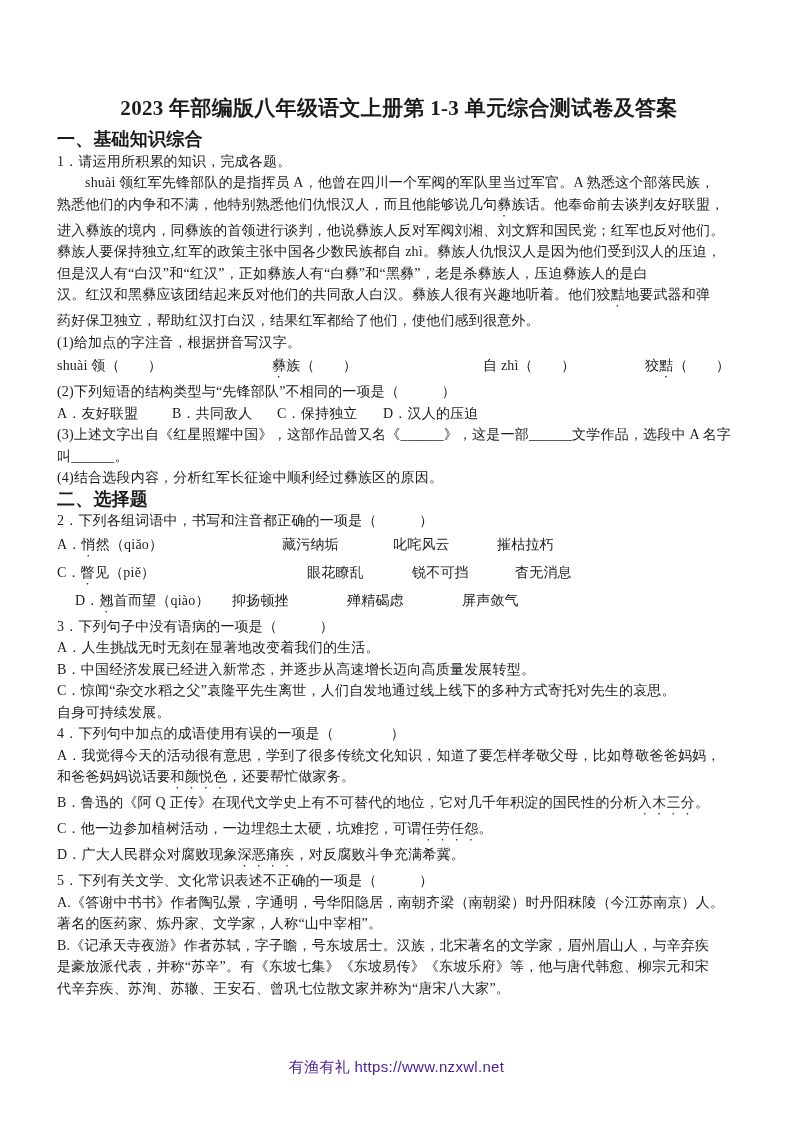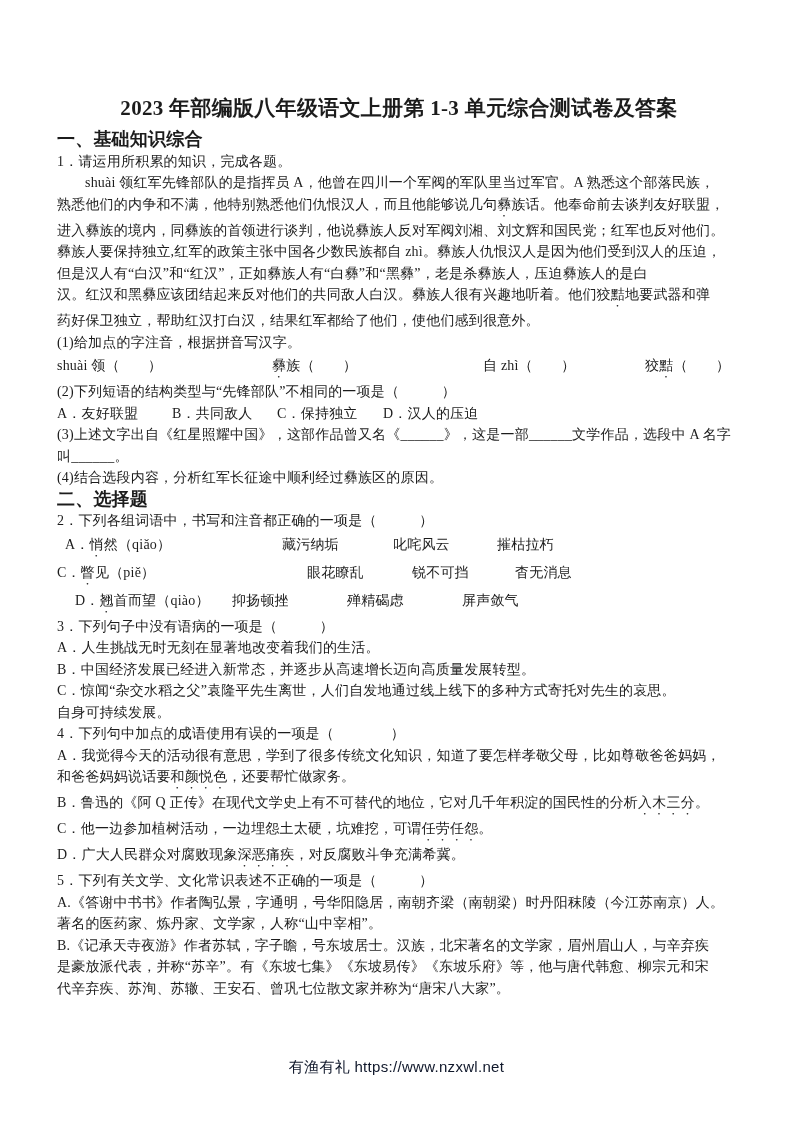--- a/index.html
+++ b/index.html
@@ -26,21 +26,21 @@
   .cols.sp .col { top:2px; }
   .em {
     -webkit-text-emphasis:filled dot #1c1c1c;
     text-emphasis:filled dot #1c1c1c;
     -webkit-text-emphasis-position:under right;
     text-emphasis-position:under right;
   }
   .footer {
     position:absolute; left:0; right:0; top:1058px; text-align:center;
     font-family:"Liberation Sans","DejaVu Sans",sans-serif;
-    font-size:15px; color:#0f172a; letter-spacing:0.3px;
+    font-size:15px; color:#4c1d95; letter-spacing:0.3px;
   }
 </style>
 </head>
 <body>
 
 <div class="page">
   <div class="doc">
     <div class="blk title">2023 年部编版八年级语文上册第 1-3 单元综合测试卷及答案</div>
 
   <div class="blk h"><span>一、基础知识综合</span></div>
@@ -54,21 +54,21 @@
       <div class="blk line"><span>药好保卫独立，帮助红汉打白汉，结果红军都给了他们，使他们感到很意外。</span></div>
       <div class="blk line"><span>(1)给加点的字注音，根据拼音写汉字。</span></div>
       <div class="blk cols sp"><span class="col" style="left: 0px;"><span>shuài 领（　　）</span></span><span class="col" style="left: 215px;"><span class="em">彝</span><span>族（　　）</span></span><span class="col" style="left: 398px; margin-left: 28px;"><span>自 zhì（　　）</span></span><span class="col" style="left: 588px;"><span>狡</span><span class="em">黠</span><span>（　　）</span></span></div>
       <div class="blk line"><span>(2)下列短语的结构类型与“先锋部队”不相同的一项是（　　　）</span></div>
       <div class="blk cols"><span class="col" style="left: 0px;"><span>A．友好联盟</span></span><span class="col" style="left: 115px; text-align: center;"><span>B．共同敌人</span></span><span class="col" style="left: 220px;"><span>C．保持独立</span></span><span class="col" style="left: 326px;"><span>D．汉人的压迫</span></span></div>
       <div class="blk line"><span>(3)上述文字出自《红星照耀中国》，这部作品曾又名《______》，这是一部______文学作品，选段中 A 名字</span></div>
       <div class="blk line"><span>叫______。</span></div>
       <div class="blk line"><span>(4)结合选段内容，分析红军长征途中顺利经过彝族区的原因。</span></div>
       <div class="blk h"><span>二、选择题</span></div>
       <div class="blk line"><span>2．下列各组词语中，书写和注音都正确的一项是（　　　）</span></div>
-      <div class="blk cols sp"><span class="col" style="left: 0px; margin-left: 8px;"><span>A．</span><span class="em">悄</span><span>然（qiǎo）</span></span><span class="col" style="left: 225px;"><span>藏污纳垢</span></span><span class="col" style="left: 336px;"><span>叱咤风云</span></span><span class="col" style="left: 440px;"><span>摧枯拉朽</span></span></div>
+      <div class="blk cols sp"><span class="col" style="left: 0px;"><span>A．</span><span class="em">悄</span><span>然（qiǎo）</span></span><span class="col" style="left: 225px;"><span>藏污纳垢</span></span><span class="col" style="left: 336px;"><span>叱咤风云</span></span><span class="col" style="left: 440px;"><span>摧枯拉朽</span></span></div>
       <div class="blk cols sp"><span class="col" style="left: 0px;"><span>C．</span><span class="em">瞥</span><span>见（piě）</span></span><span class="col" style="left: 250px;"><span>眼花瞭乱</span></span><span class="col" style="left: 355px;"><span>锐不可挡</span></span><span class="col" style="left: 458px;"><span>杳无消息</span></span></div>
       <div class="blk cols sp"><span class="col" style="left: 18px;"><span>D．</span><span class="em">翘</span><span>首而望（qiào）</span></span><span class="col" style="left: 175px;"><span>抑扬顿挫</span></span><span class="col" style="left: 290px;"><span>殚精碣虑</span></span><span class="col" style="left: 405px;"><span>屏声敛气</span></span></div>
       <div class="blk line"><span>3．下列句子中没有语病的一项是（　　　）</span></div>
       <div class="blk line"><span>A．人生挑战无时无刻在显著地改变着我们的生活。</span></div>
       <div class="blk line"><span>B．中国经济发展已经进入新常态，并逐步从高速增长迈向高质量发展转型。</span></div>
       <div class="blk line"><span>C．惊闻“杂交水稻之父”袁隆平先生离世，人们自发地通过线上线下的多种方式寄托对先生的哀思。</span></div>
       <div class="blk line"><span>自身可持续发展。</span></div>
       <div class="blk line"><span>4．下列句中加点的成语使用有误的一项是（　　　　）</span></div>
       <div class="blk line"><span>A．我觉得今天的活动很有意思，学到了很多传统文化知识，知道了要怎样孝敬父母，比如尊敬爸爸妈妈，</span></div>
       <div class="blk line"><span>和爸爸妈妈说话要</span><span class="em">和颜悦色</span><span>，还要帮忙做家务。</span></div>

